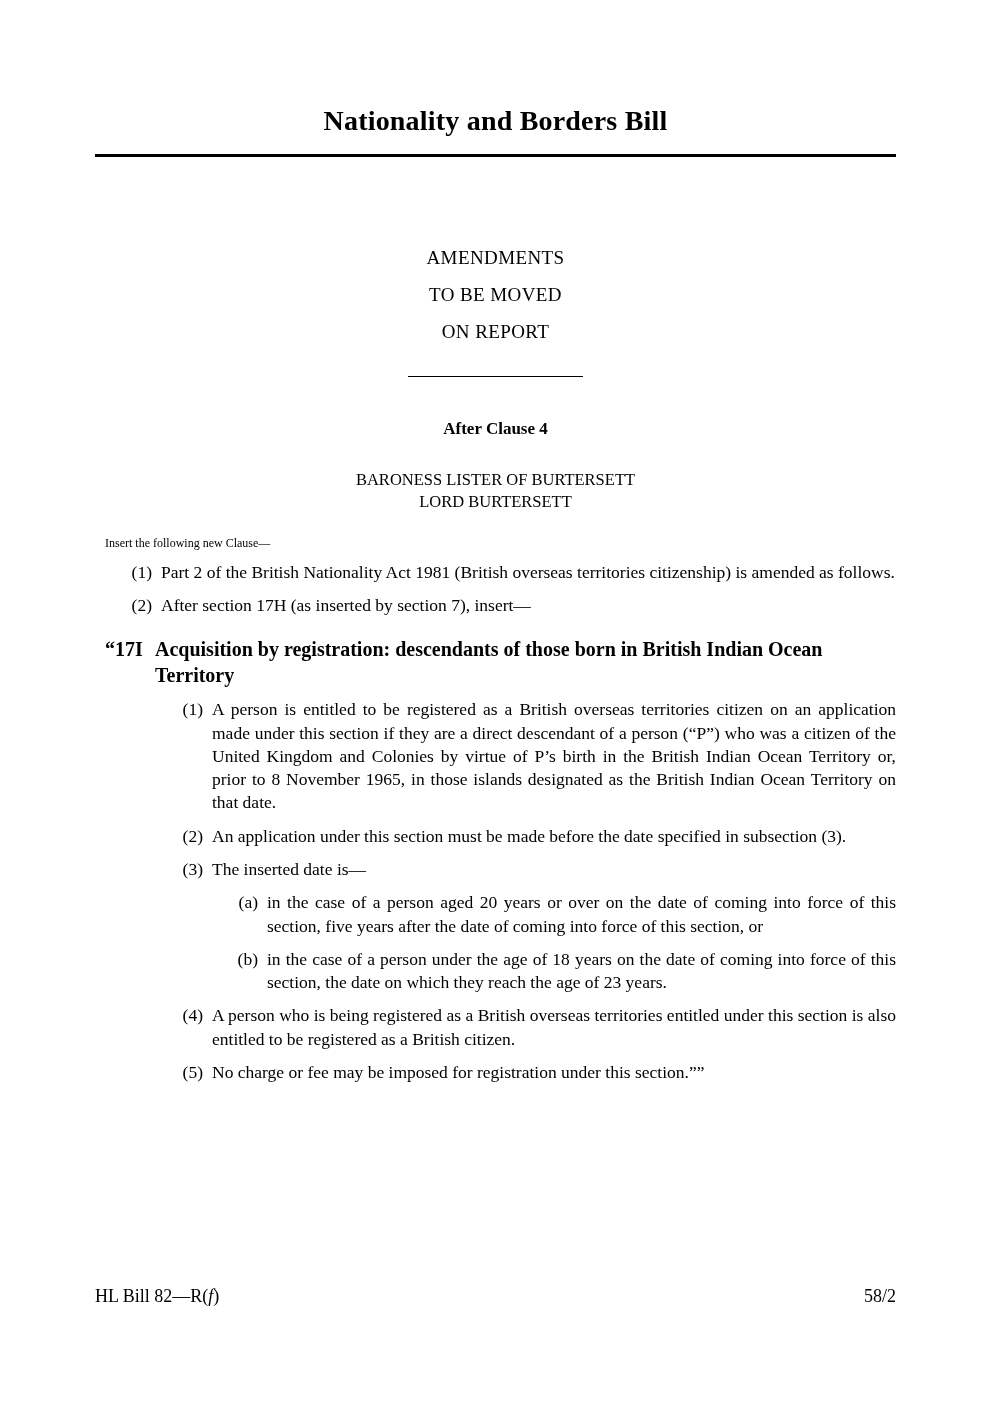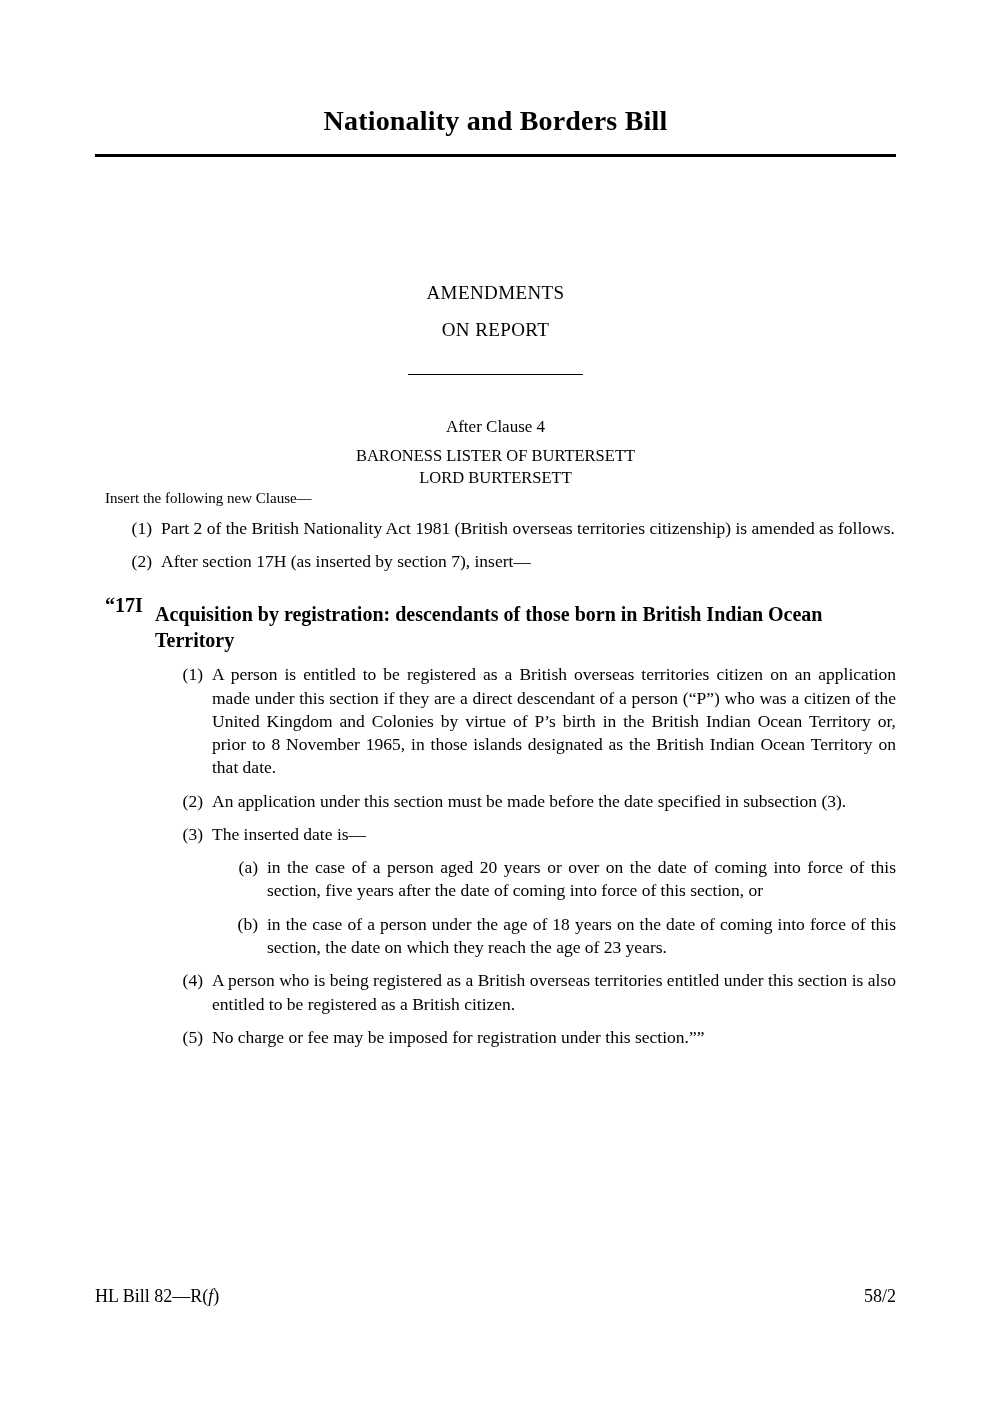--- a/index.html
+++ b/index.html
@@ -34,45 +34,46 @@
     margin-top: 17px;
     border: none;
     border-top: 2.5px solid #000;
     border-bottom: 1px solid #000;
     height: 3px;
     box-sizing: border-box;
   }
   .amend-head {
     text-align: center;
     font-size: 19px;
-    margin-top: 117px;
+    margin-top: 82px;
     line-height: 1.95;
     letter-spacing: 0.4px;
   }
   .amend-head div { }
   .short-rule {
     width: 175px;
     margin: 26px auto 0 auto;
     border: none;
     border-top: 1.1px solid #000;
   }
   .after-clause {
     text-align: center;
     font-size: 17px;
-    font-weight: normal;
+    font-weight: bold;
     margin-top: 42px;
   }
   .sponsors {
     text-align: center;
     font-size: 16.5px;
-    margin-top: 8px;
+    margin-top: 30px;
     line-height: 1.35;
   }
   .insert-line {
-    font-size: 15px;
+    font-size: 12px;
+    margin-top: 22px;
     margin-left: 10px;
   }
   .quoted-head {
     font-size: 17.5px;
     font-weight: bold;
     margin-top: 16px;
     margin-left: 10px;
   }
   .para {
     display: flex;
@@ -104,21 +105,20 @@
     margin-top: 20px;
     margin-left: 10px;
     line-height: 1.28;
   }
   .section-head .num {
     flex: 0 0 auto;
     width: 50px;
   }
   .section-head .body {
     flex: 1 1 auto;
-    margin-top: 9px;
   }
   .justify { text-align: justify; }
   .footer {
     position: absolute;
     left: 95px;
     right: 95px;
     bottom: 94px;
     display: flex;
     justify-content: space-between;
     font-size: 18px;
@@ -128,20 +128,21 @@
 </head>
 <body>
 
 <div class="page">
 
   <h1 class="doc-title">Nationality and Borders Bill</h1>
   <hr class="title-rule">
 
   <div class="amend-head">
     <div>AMENDMENTS</div>
+    <div>TO BE MOVED</div>
     <div>ON REPORT</div>
   </div>
 
   <hr class="short-rule">
 
   <div class="after-clause">After Clause 4</div>
 
   <div class="sponsors">
     <div>BARONESS LISTER OF BURTERSETT</div>
     <div>LORD BURTERSETT</div>

